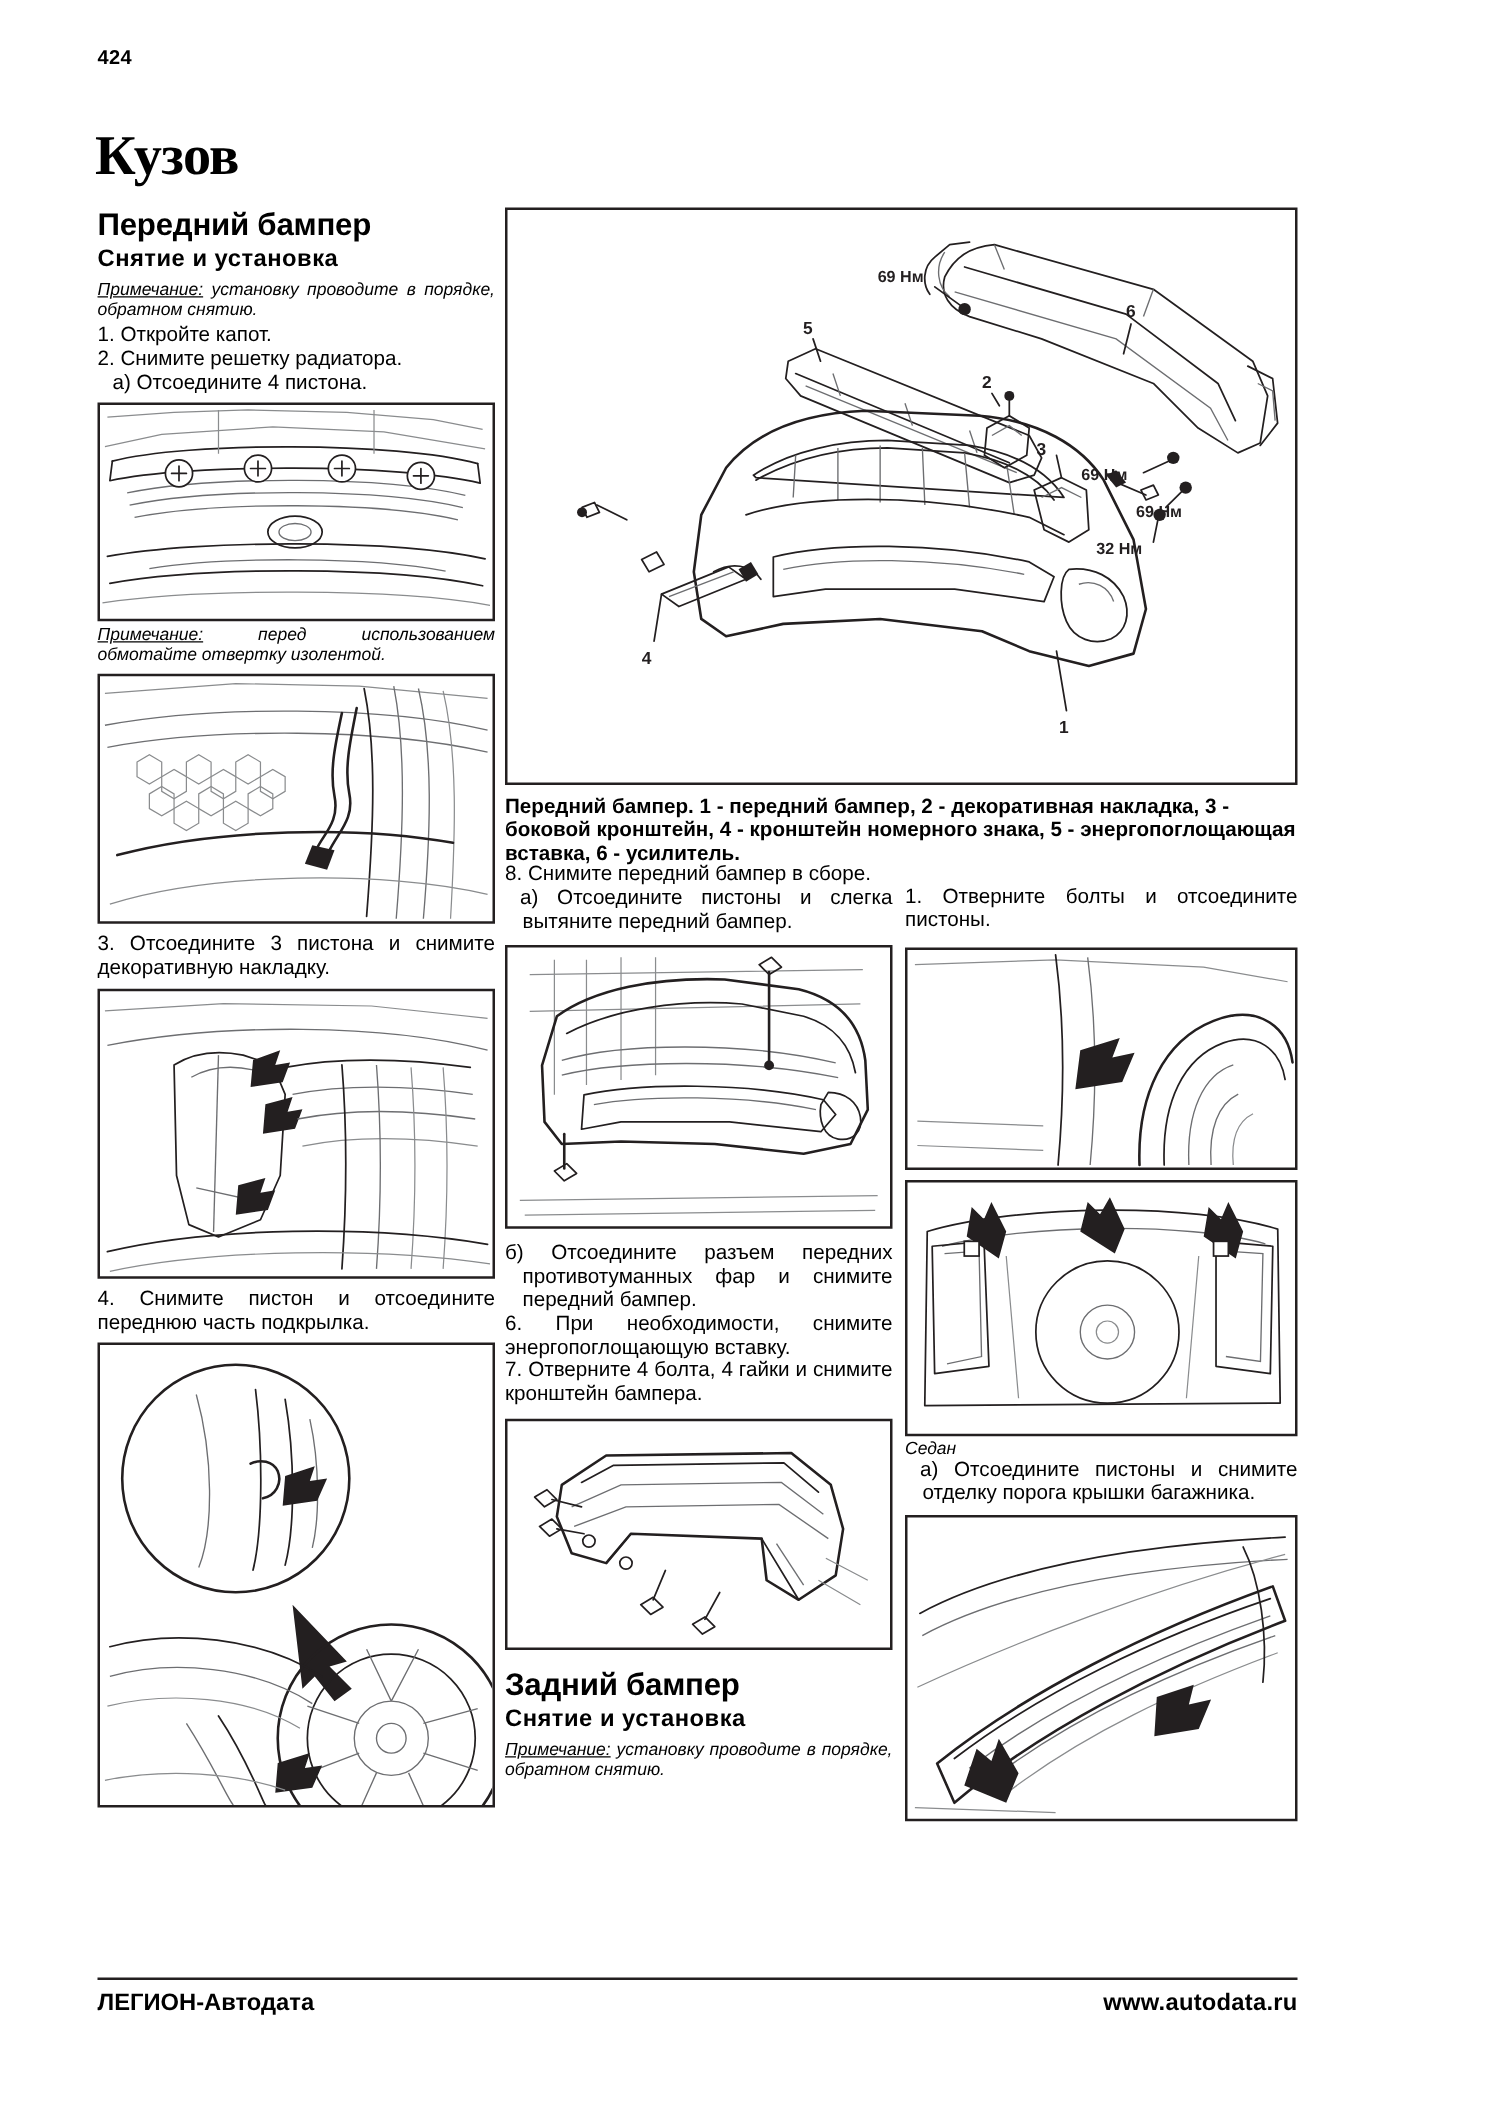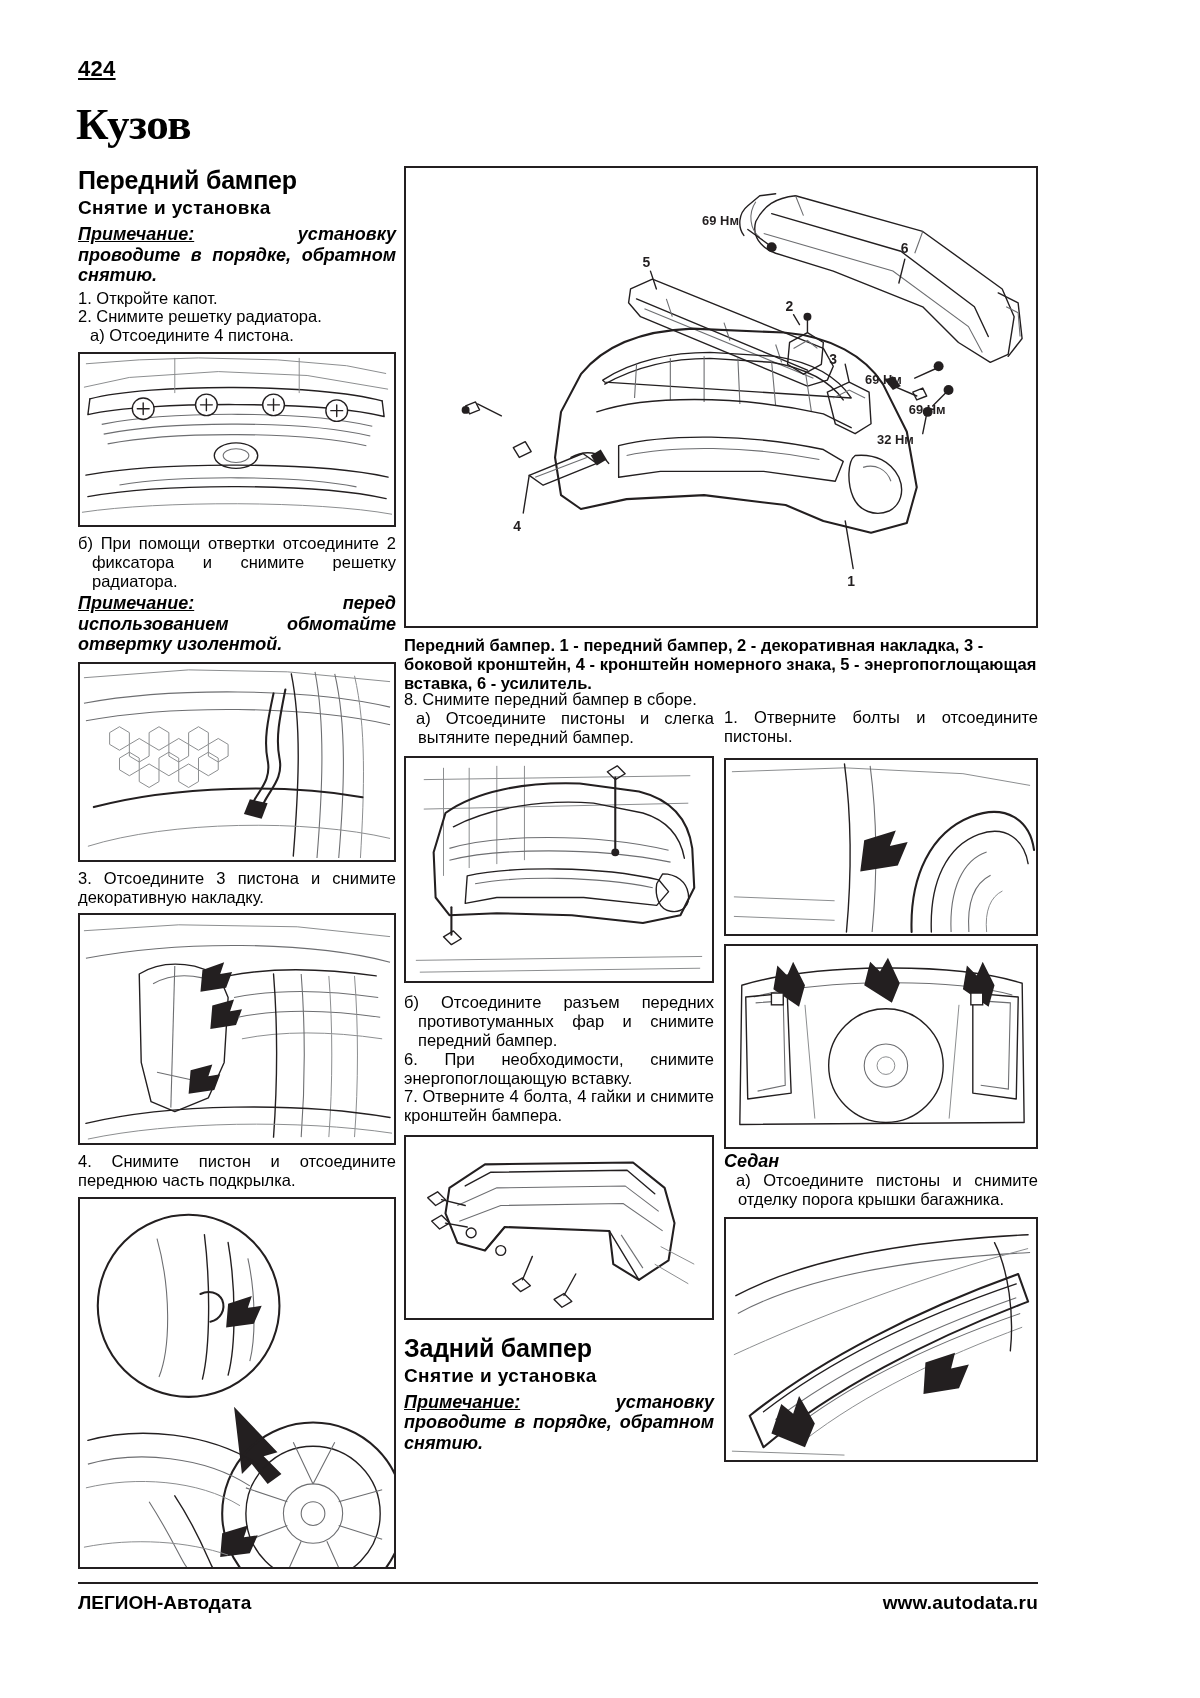--- a/index.html
+++ b/index.html
@@ -11,35 +11,34 @@
   }
   .page {
     position: relative;
     width: 1200px; height: 1698px;
     padding: 0;
     overflow: hidden;
   }
 
   
   .page-number {
-    position: absolute; left: 78px; top: 56px;
-    font-size: 22px; font-weight: bold; letter-spacing: .3px; text-decoration: underline;
+    position: absolute; left: 78px; top: 38px;
+    font-size: 16px; font-weight: bold; letter-spacing: .3px;
   }
   .chapter-title {
     position: absolute; left: 76px; top: 98px;
     font-size: 45px; font-weight: bold; letter-spacing: -.5px; font-family: Liberation Serif, serif;
   }
 
   
   .h2 { font-size: 25px; font-weight: bold; letter-spacing: -.2px; }
   .h3 { font-size: 19px; font-weight: bold; letter-spacing: .4px; margin-top: 2px;}
   .note {
-    font-size: 18px; font-style: italic; line-height: 1.14;
+    font-size: 14px; font-style: italic; line-height: 1.14;
     text-align: justify;
-    font-weight: bold;
   }
   .note .lead { text-decoration: underline; font-style: italic; }
   .body-txt {
     font-size: 16.5px; line-height: 1.14; text-align: justify;
   }
   .body-txt.nj { text-align: left; }
   .indent { padding-left: 14px; text-indent: -2px; }
 
   
   .col-left  { position: absolute; left: 78px;  top: 166px; width: 318px; }
@@ -133,21 +132,20 @@
         <ellipse class="lnl" cx="158" cy="104" rx="13" ry="7"></ellipse>
 
         <path class="ln" d="M6 124 C80 110,240 110,312 126"></path>
         <path class="ln" d="M8 146 C84 132,238 132,310 148"></path>
         <path class="lnl" d="M40 134 C100 124,220 124,280 136"></path>
         <path class="lnf" d="M2 162 C80 150,240 150,316 164"></path>
         <path class="lnf" d="M96 4 L96 40 M222 4 L222 40"></path>
       </svg>
     </div>
 
-    <div class="body-txt" style="margin-top:7px;padding-left:14px;text-indent:-14px;">б) При помощи отвертки отсоедините 2 фиксатора и снимите решетку радиатора.</div>
 
     <div class="note" style="margin-top:3px;">
       <span class="lead">Примечание:</span><span> перед использованием обмотайте отвертку изолентой.</span>
     </div>
 
     <div class="fig" style="height:200px;margin-top:7px;">
       <svg viewBox="0 0 318 200" preserveAspectRatio="none">
         <path class="lnf" d="M4 14 L110 6 L210 8 L314 18"></path>
         <path class="lnl" d="M4 40 C90 24,230 24,314 44"></path>
         <path class="lnl" d="M6 58 C92 42,228 42,314 62"></path>

